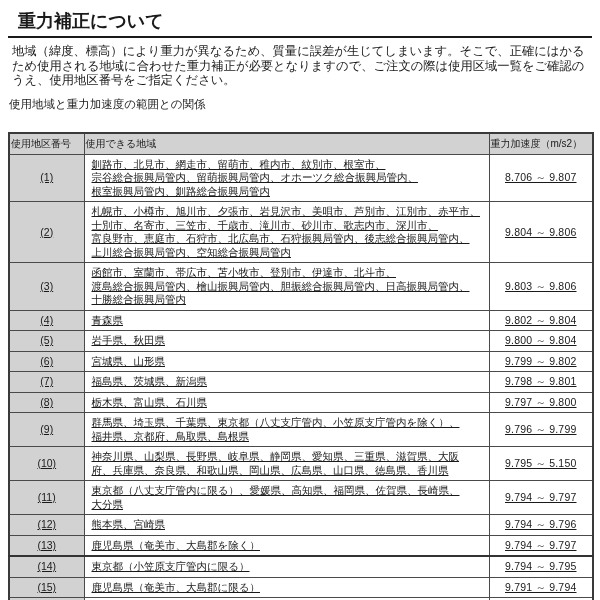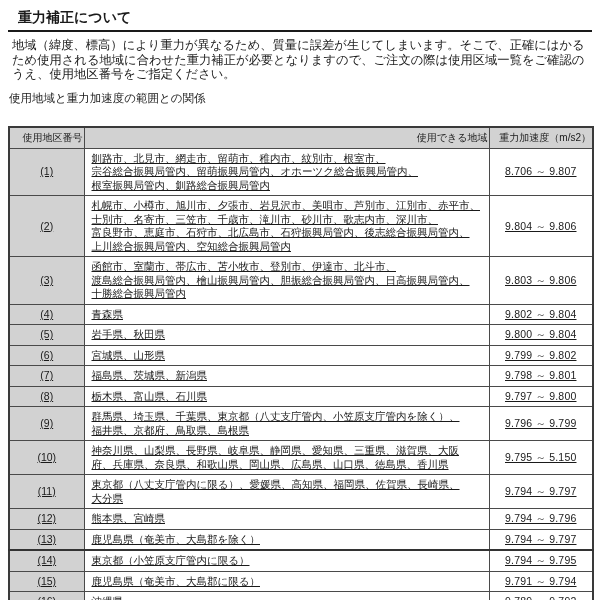--- a/index.html
+++ b/index.html
@@ -11,21 +11,21 @@
     width: 600px;
     height: 600px;
     overflow: hidden;
     font-family: "Liberation Sans", "DejaVu Sans", sans-serif;
     color: #1a1a1a;
   }
   .page {
     padding: 5px 8px 0 8px;
   }
   .doc-title {
-    font-size: 14px;
+    font-size: 18px;
     font-weight: bold;
     margin: 4px 0 3px 10px;
   }
   .title-rule {
     height: 0;
     border: none;
     border-top: 2px solid #1a1a1a;
     margin: 0 0 6px 0;
   }
   .intro {
@@ -49,21 +49,21 @@
   .gravity-table col.c-range { width: 104px; }
   .gravity-table th,
   .gravity-table td {
     border: 1px solid #4a4a4a;
   }
   .gravity-table th {
     background: #d2d2d2;
     font-weight: normal;
     font-size: 10px;
     padding: 3px 1px;
-    text-align: right;
+    text-align: left;
   }
   .gravity-table td {
     font-size: 10.5px;
     line-height: 13.5px;
     vertical-align: middle;
     text-decoration: underline;
   }
   td.cell-no {
     background: #d2d2d2;
     text-align: center;

